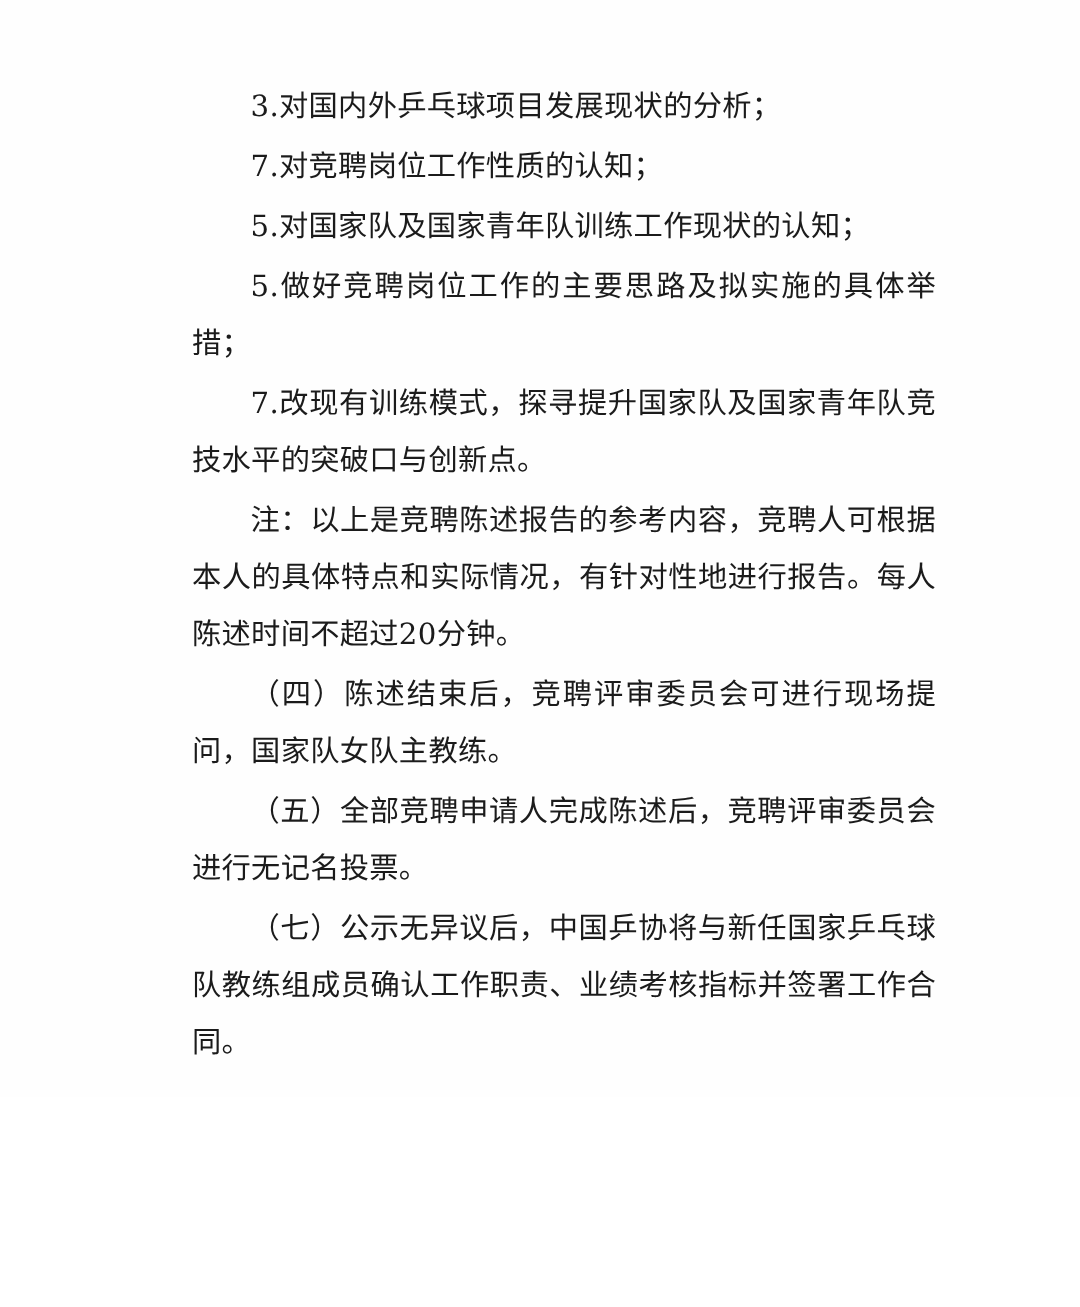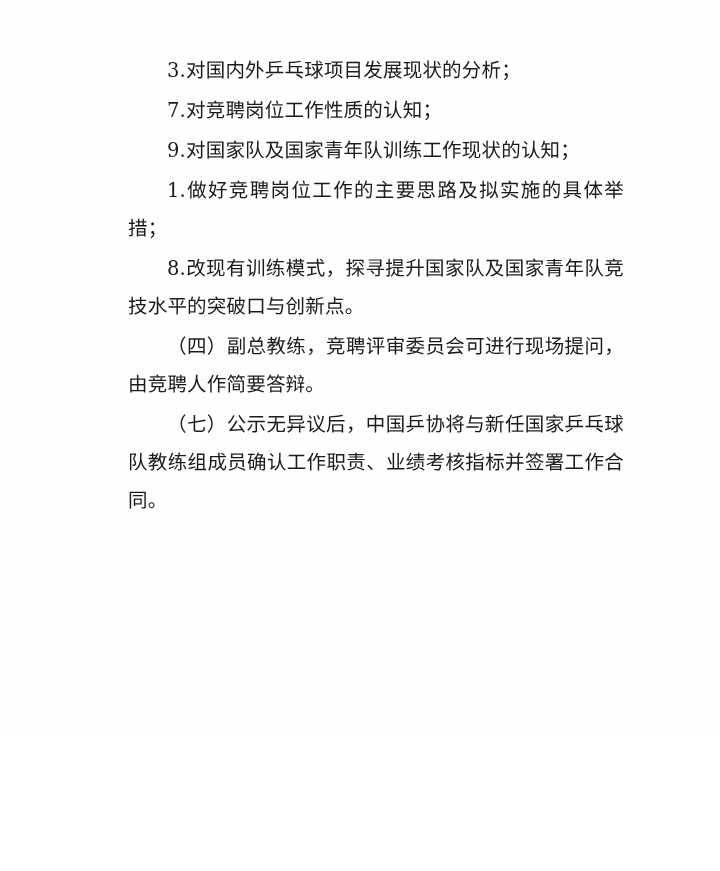--- a/index.html
+++ b/index.html
@@ -44,20 +44,22 @@
     text-indent: 2em;
   }
 </style>
 </head>
 <body>
 
 <div class="page">
   <div class="doc-body">
     <p class="para numbered">3.对国内外乒乓球项目发展现状的分析；</p>
     <p class="para numbered">7.对竞聘岗位工作性质的认知；</p>
-    <p class="para numbered">9.对国家队及国家青年队训练工作现状的认知；</p>
-    <p class="para numbered">1.做好竞聘岗位工作的主要思路及拟实施的具体举措；</p>
-    <p class="para numbered">8.改现有训练模式，探寻提升国家队及国家青年队竞技水平的突破口与创新点。</p>
-    <p class="para hang">（四）副总教练，竞聘评审委员会可进行现场提问，由竞聘人作简要答辩。</p>
+    <p class="para numbered">5.对国家队及国家青年队训练工作现状的认知；</p>
+    <p class="para numbered">5.做好竞聘岗位工作的主要思路及拟实施的具体举措；</p>
+    <p class="para numbered">7.改现有训练模式，探寻提升国家队及国家青年队竞技水平的突破口与创新点。</p>
+    <p class="para hang">注：以上是竞聘陈述报告的参考内容，竞聘人可根据本人的具体特点和实际情况，有针对性地进行报告。每人陈述时间不超过20分钟。</p>
+    <p class="para hang">（四）陈述结束后，竞聘评审委员会可进行现场提问，国家队女队主教练。</p>
+    <p class="para hang">（五）全部竞聘申请人完成陈述后，竞聘评审委员会进行无记名投票。</p>
     <p class="para hang">（七）公示无异议后，中国乒协将与新任国家乒乓球队教练组成员确认工作职责、业绩考核指标并签署工作合同。</p>
   </div>
 
 </div>
 
 </body></html>

